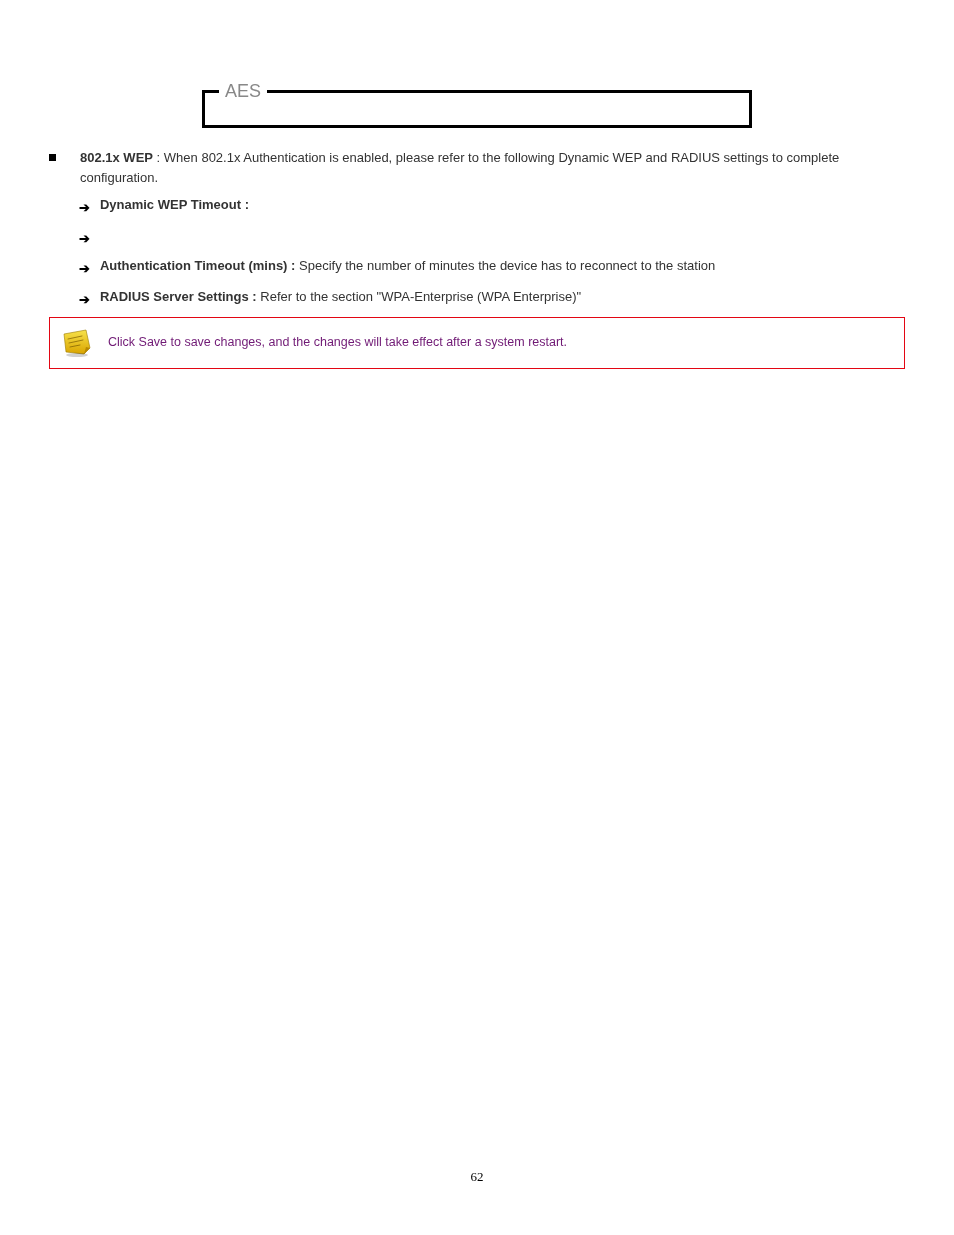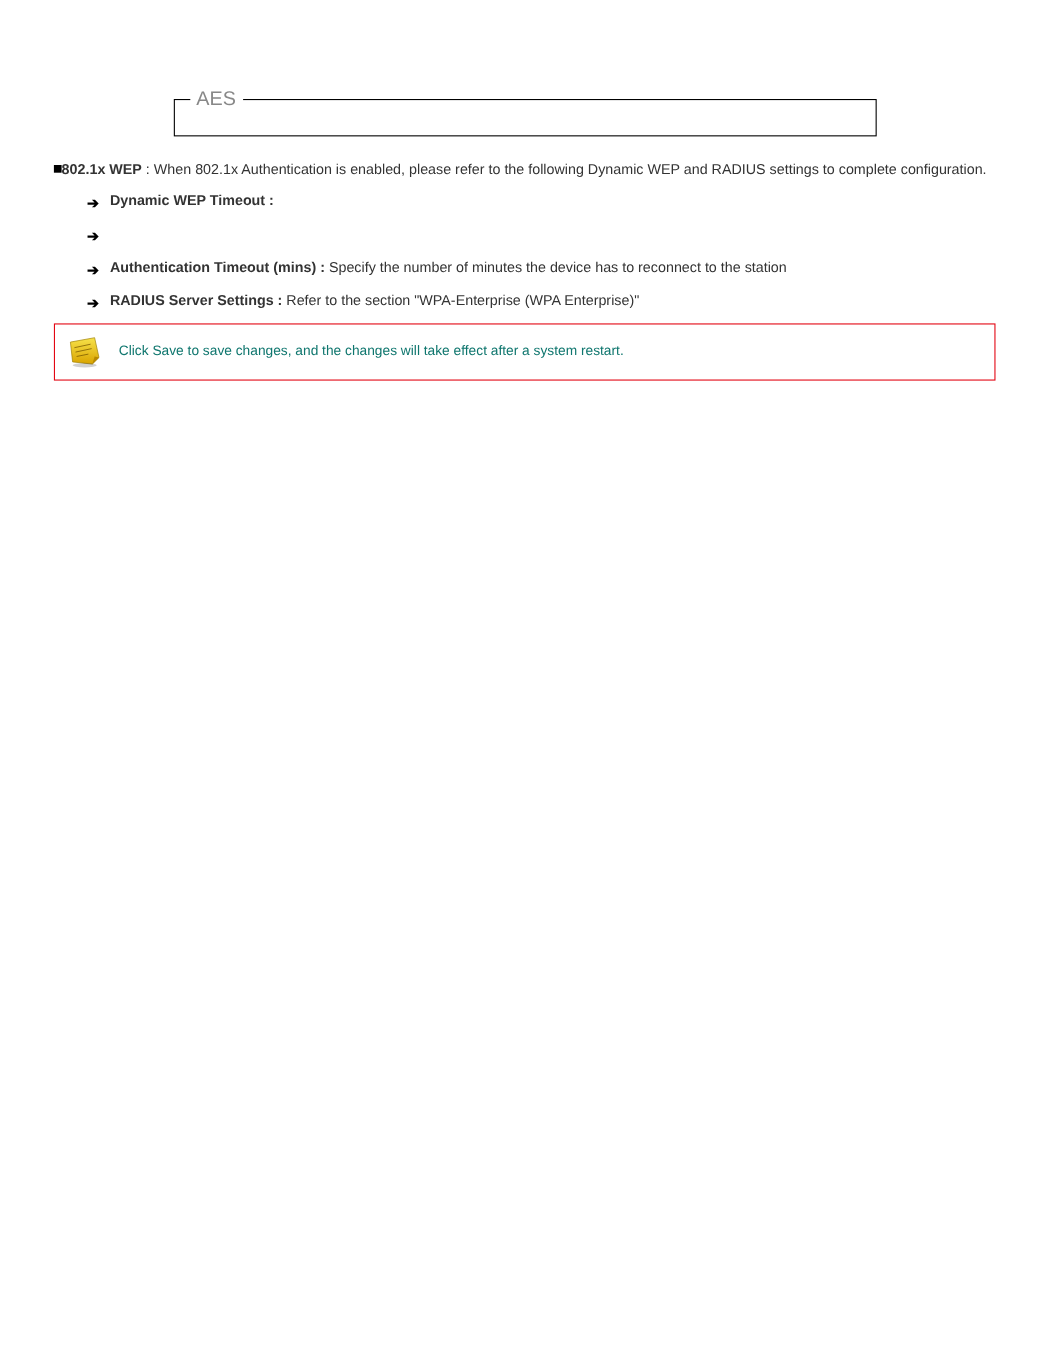--- a/index.html
+++ b/index.html
@@ -13,22 +13,22 @@
     position: relative;
   }
   .page {
     width: 954px;
     height: 1235px;
     padding: 90px 45px 40px 45px;
     position: relative;
   }
   .aes-figure {
     margin: 0 auto 20px auto;
-    width: 639px;
-    border: 1px solid #000000;
+    width: 550px;
+    border: 3px solid #000000;
     position: relative;
     padding: 18px 20px 14px 20px;
   }
   .aes-legend {
     position: absolute;
     top: -12px;
     left: 14px;
     background: #fff;
     padding: 0 6px;
     font-size: 18px;
@@ -55,21 +55,21 @@
   .content {
     margin-top: 12px;
     padding: 0 4px;
     font-size: 13px;
     color: #333;
     line-height: 1.5;
   }
   .top-item {
     display: flex;
     align-items: flex-start;
-    gap: 0;
+    gap: 24px;
     margin-bottom: 8px;
   }
   .square-bullet {
     width: 7px;
     height: 7px;
     background: #000;
     margin-top: 6px;
     flex-shrink: 0;
   }
   .sub-list {
@@ -98,21 +98,21 @@
   }
   .note-icon {
     width: 34px;
     height: 30px;
     flex-shrink: 0;
     position: relative;
   }
   .note-icon svg { display: block; }
   .note-text {
     font-size: 12.5px;
-    color: #0f766e;
+    color: #701a75;
     line-height: 1.4;
   }
   .page-number {
     position: absolute;
     bottom: 50px;
     left: 0;
     right: 0;
     text-align: center;
     font-size: 13px;
     font-family: "Times New Roman", serif;
@@ -181,14 +181,15 @@
           <path d="M30 20 L24 26 L26 19 Z" fill="#b88800"></path>
           <path d="M8 11 L22 8 M9 15 L23 12 M10 19 L20 17" stroke="#7a5a00" stroke-width="0.7" stroke-linecap="round"></path>
           <ellipse cx="17" cy="27" rx="11" ry="2" fill="rgba(0,0,0,0.18)"></ellipse>
         </svg>
       </div>
       <div class="note-text">Click Save to save changes, and the changes will take effect after a system restart.</div>
     </div>
 
   </div>
 
+  <div class="page-number">62</div>
 
 </div>
 
 </body></html>

